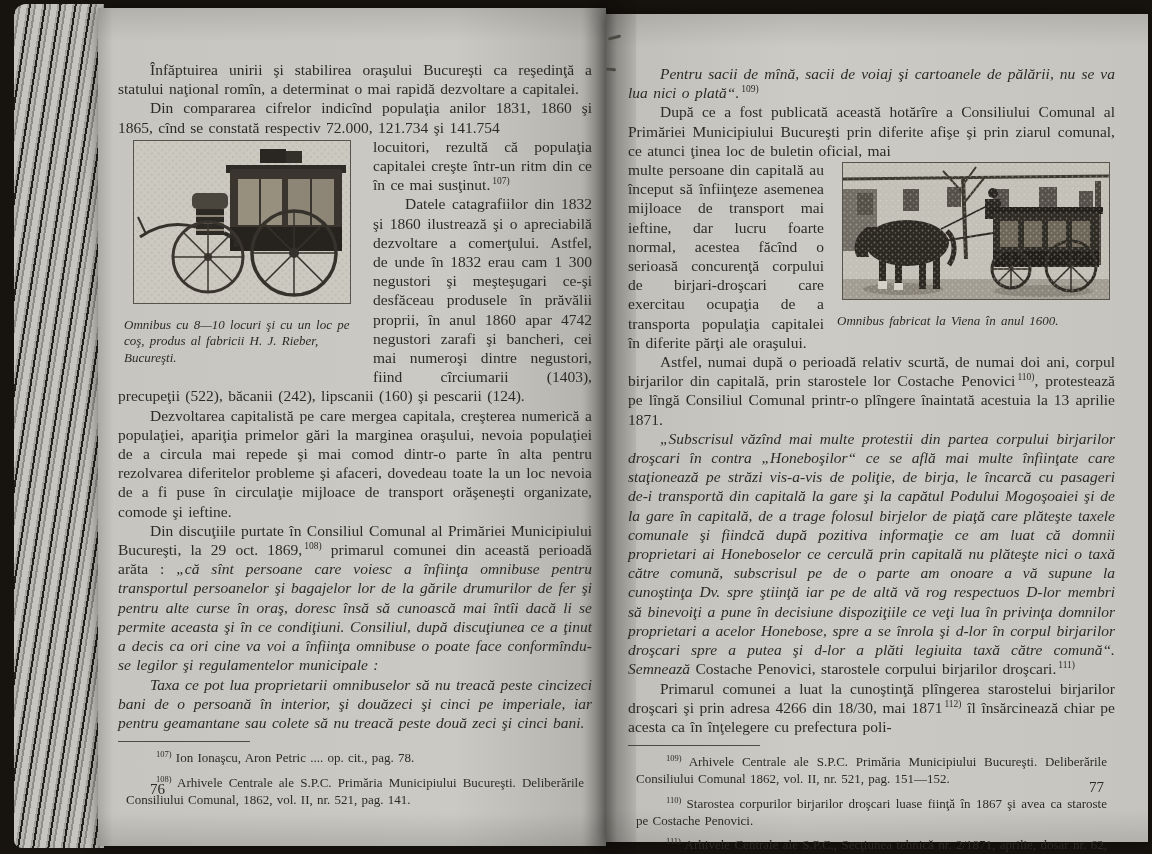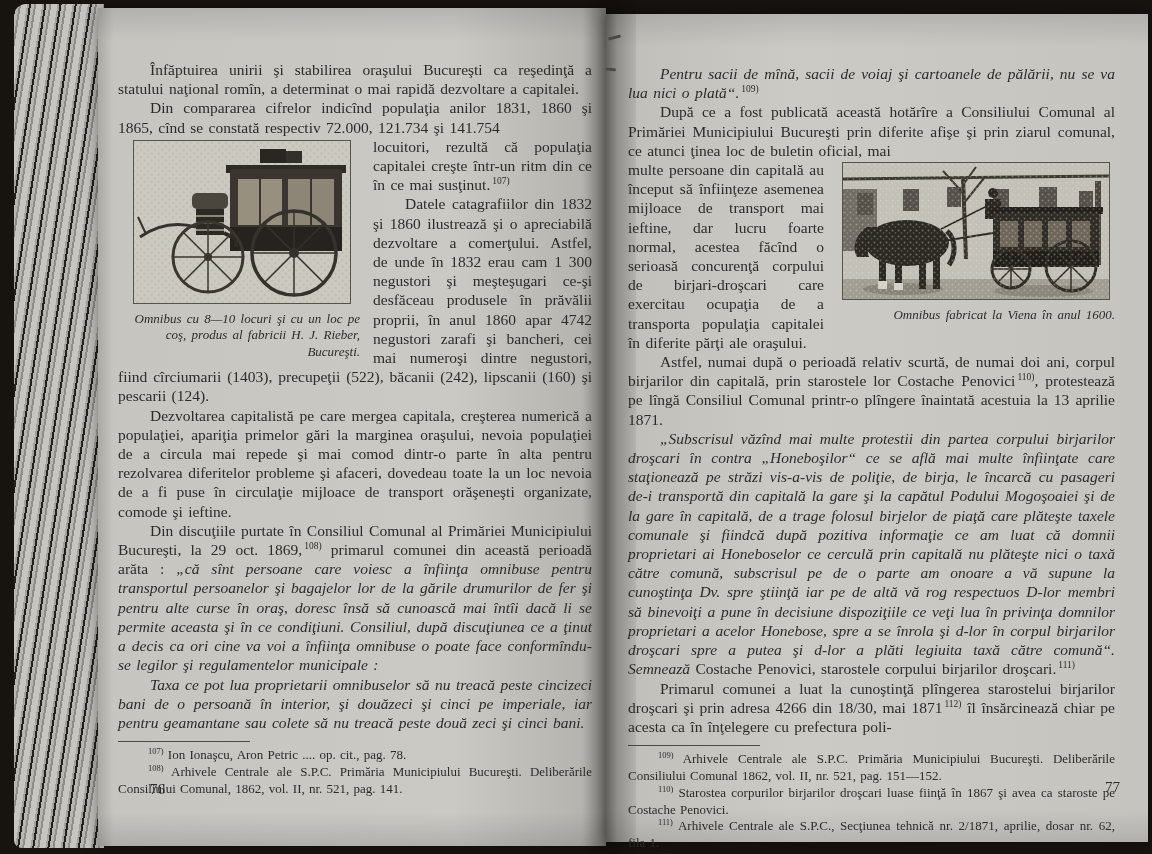--- a/index.html
+++ b/index.html
@@ -43,34 +43,34 @@
   figure{margin:0;}
   .fig-left{
     float:left;width:236px;margin:3px 13px 6px 6px;
   }
   .fig-left svg{display:block;margin:0 auto;border:1px solid #56534d;}
   .fig-right{
     float:right;width:278px;margin:2px 0 6px 13px;
   }
   .fig-right svg{display:block;margin:0 auto;border:1px solid #56534d;}
   figcaption{
-    margin-top:7px;font-size:13px;line-height:16.5px;font-style:italic;
-    text-align:right;word-spacing:2px;
+    margin-top:13px;font-size:13px;line-height:16.5px;font-style:italic;
+    text-align:left;word-spacing:2px;
   }
   .clear-l{clear:left;}
   .clear-r{clear:right;}
   .fn-rule{width:132px;border-top:1.5px solid #4c4a46;margin:9px 0 5px;}
   p.fn{
-    margin:0;font-size:13px;line-height:16.8px;text-align:justify;
+    margin:8px;font-size:13px;line-height:16.8px;text-align:justify;
     text-indent:30px;word-spacing:1px;
   }
   p.fn sup{font-size:8.5px;line-height:0;}
   .page-num{position:absolute;font-size:15px;color:#2d2b27;}
   .page-left .page-num{left:20px;bottom:48px;margin-left:32px;}
-  .page-right .page-num{right:28px;bottom:46px;}
+  .page-right .page-num{right:44px;bottom:46px;}
   
   .mark{position:absolute;background:#5a5750;border-radius:2px;}
   .mark-1{left:2px;top:22px;width:13px;height:3px;transform:rotate(-14deg);}
   .mark-2{left:0px;top:54px;width:10px;height:2.5px;transform:rotate(6deg);}
   .gutter-shade{
     position:absolute;left:584px;top:0;width:52px;height:854px;
     background:linear-gradient(to right,rgba(0,0,0,0),rgba(0,0,0,.18) 45%,rgba(0,0,0,.05));
     pointer-events:none;
   }
 </style>

